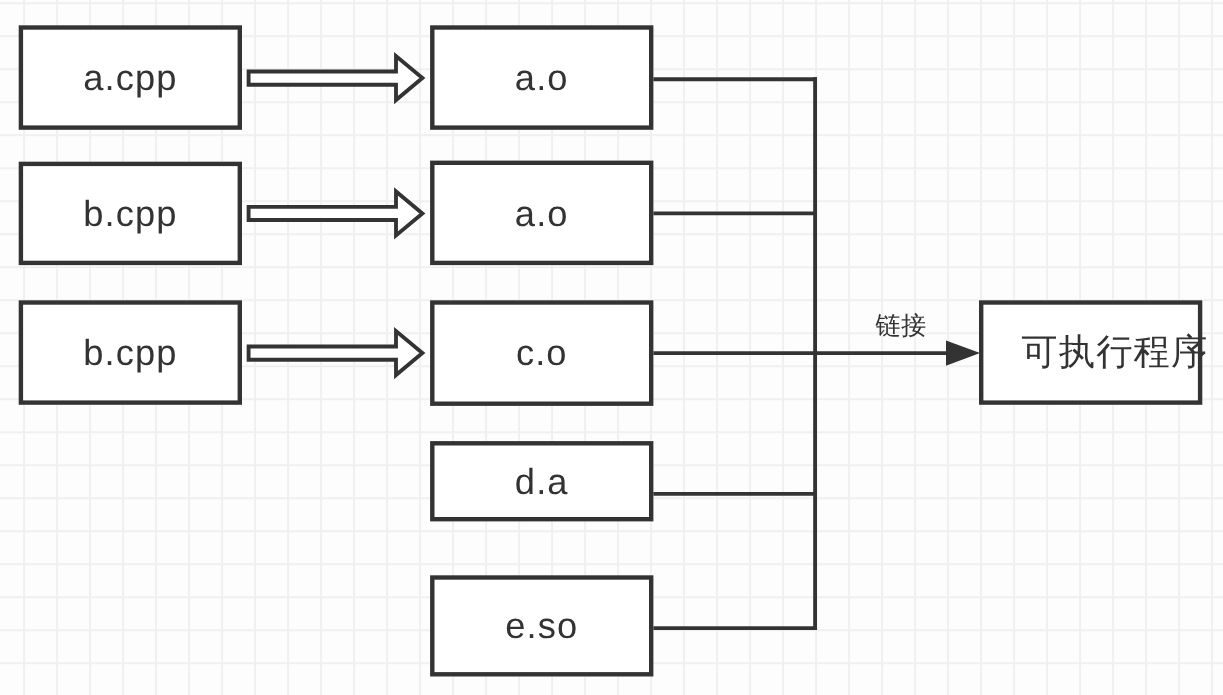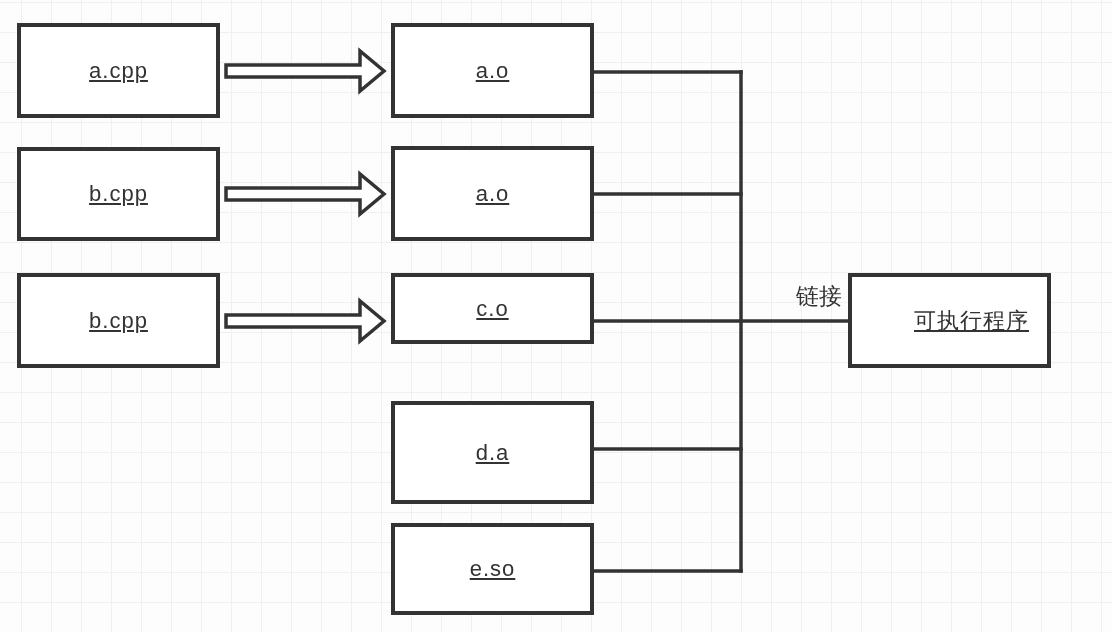--- a/index.html
+++ b/index.html
@@ -27,43 +27,42 @@
     height: 632px;
   }
   .node {
     position: absolute;
     box-sizing: border-box;
     background: #ffffff;
     border: 4px solid #333333;
     display: flex;
     align-items: center;
     justify-content: center;
-    font-size: 22px;
+    font-size: 33px;
     color: #333333;
     letter-spacing: 1px;
     white-space: nowrap;
-    text-decoration: underline;
   }
   .edge-label {
     position: absolute;
     font-size: 23px;
     color: #333333;
     text-align: right;
     white-space: nowrap;
   }
   
   #src-1 { left: 17px;  top: 23px;  width: 203px; height: 95px; }
   #src-2 { left: 17px;  top: 147px; width: 203px; height: 94px; }
   #src-3 { left: 17px;  top: 273px; width: 203px; height: 95px; }
   #obj-1 { left: 391px; top: 23px;  width: 203px; height: 95px; }
   #obj-2 { left: 391px; top: 146px; width: 203px; height: 95px; }
-  #obj-3 { left: 391px; top: 273px; width: 203px; height: 71px; }
-  #obj-4 { left: 391px; top: 401px; width: 203px; height: 103px; }
+  #obj-3 { left: 391px; top: 273px; width: 203px; height: 96px; }
+  #obj-4 { left: 391px; top: 401px; width: 203px; height: 73px; }
   #obj-5 { left: 391px; top: 523px; width: 203px; height: 92px; }
-  #exe   { left: 848px; top: 273px; width: 203px; height: 95px; padding-left: 44px; }
+  #exe   { left: 890px; top: 273px; width: 203px; height: 95px; padding-left: 44px; }
   #link-label { left: 756px; top: 281px; width: 86px; }
 </style>
 </head>
 <body>
 
 <div class="canvas">
 
   <svg class="edge-layer" viewBox="0 0 1112 632" xmlns="http://www.w3.org/2000/svg">
 
     <g>

